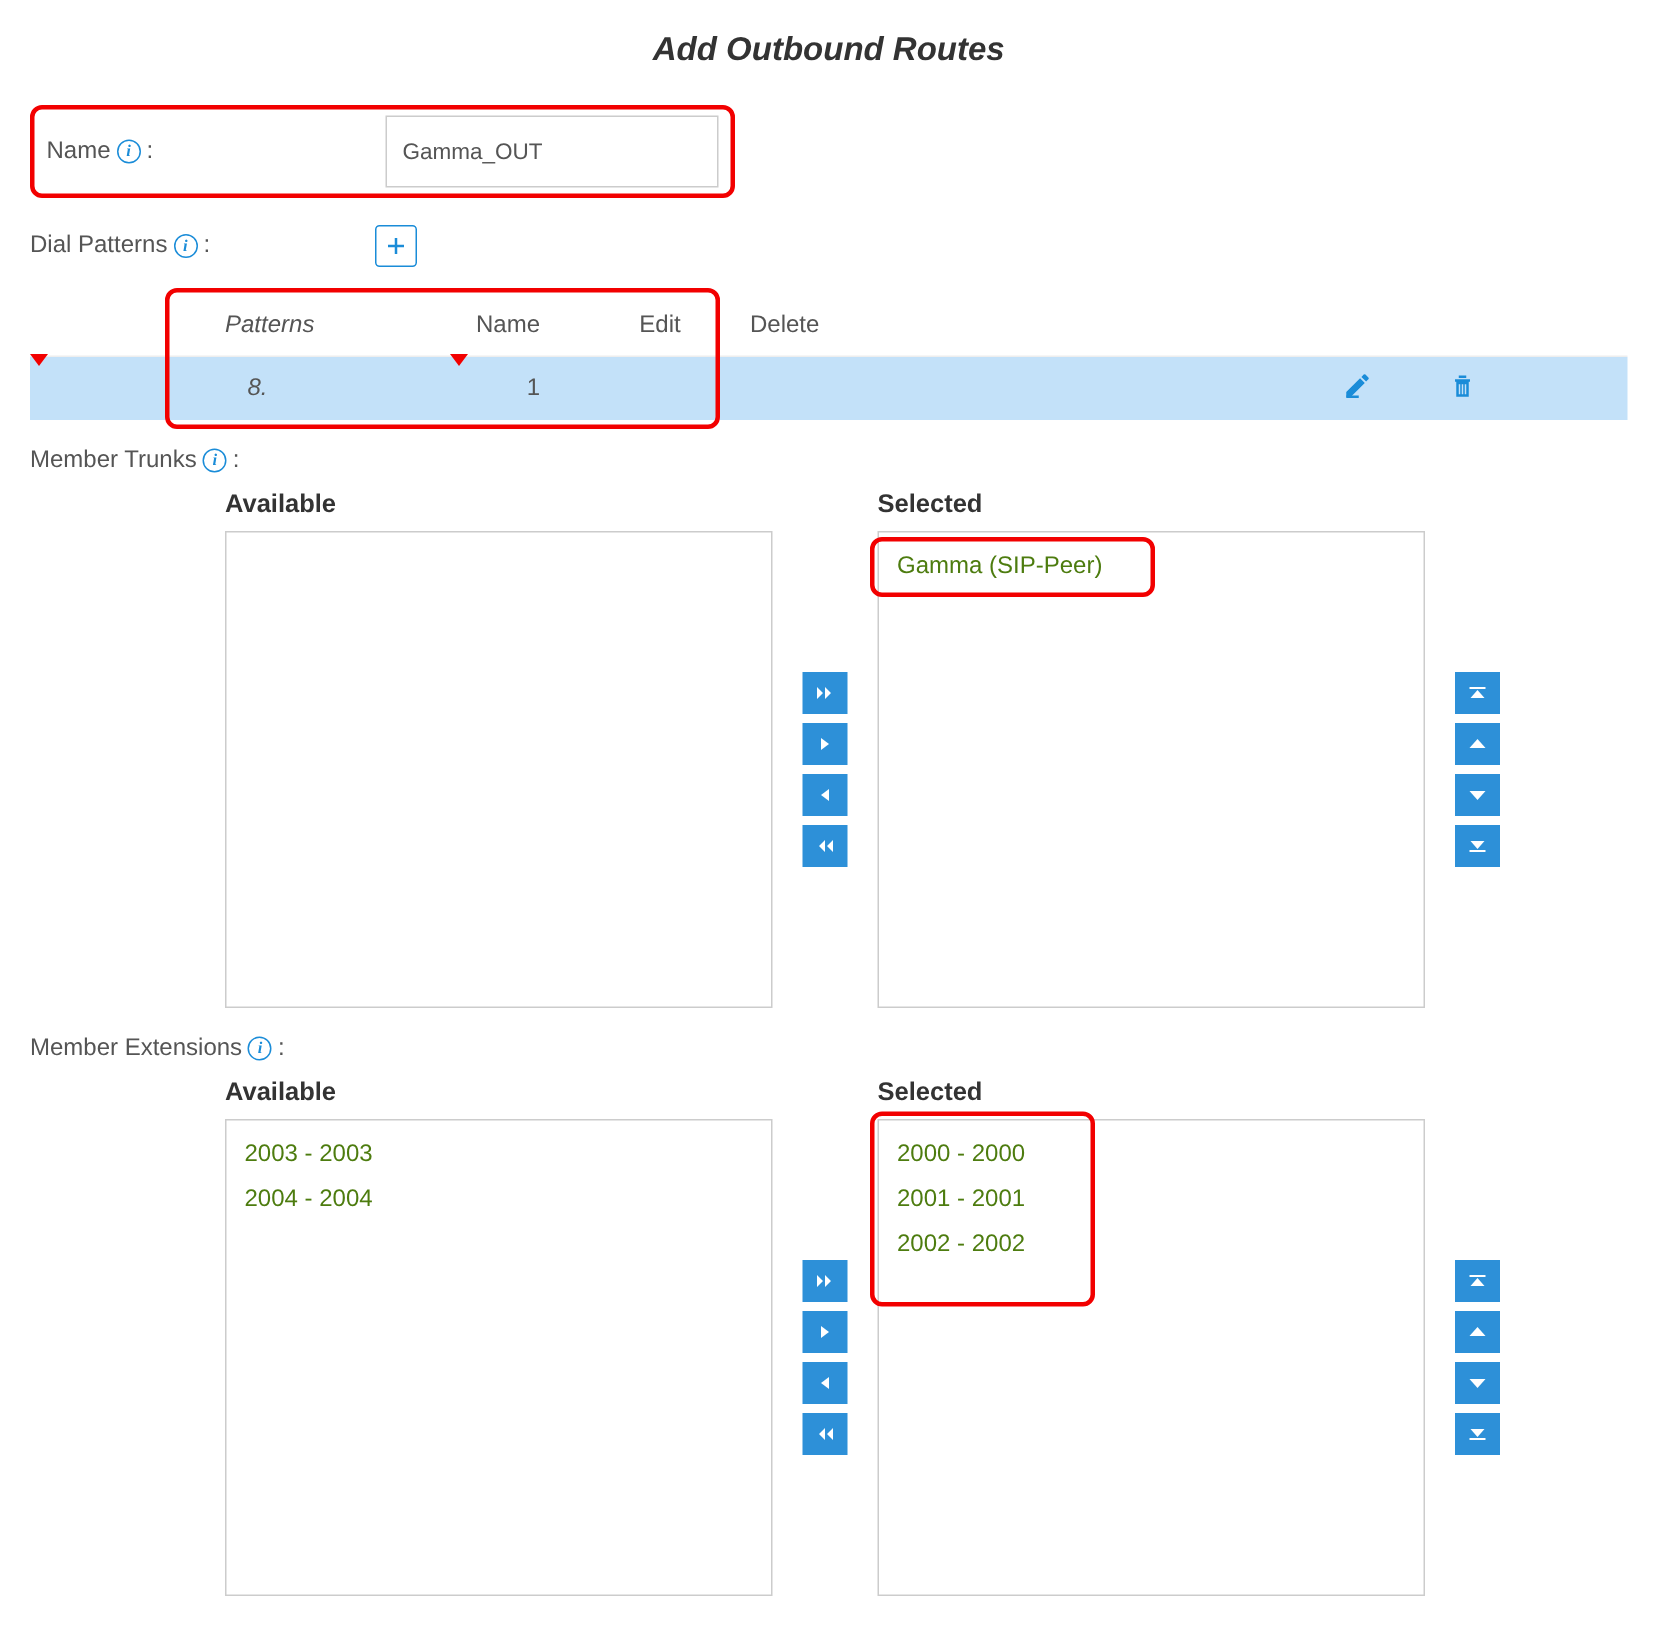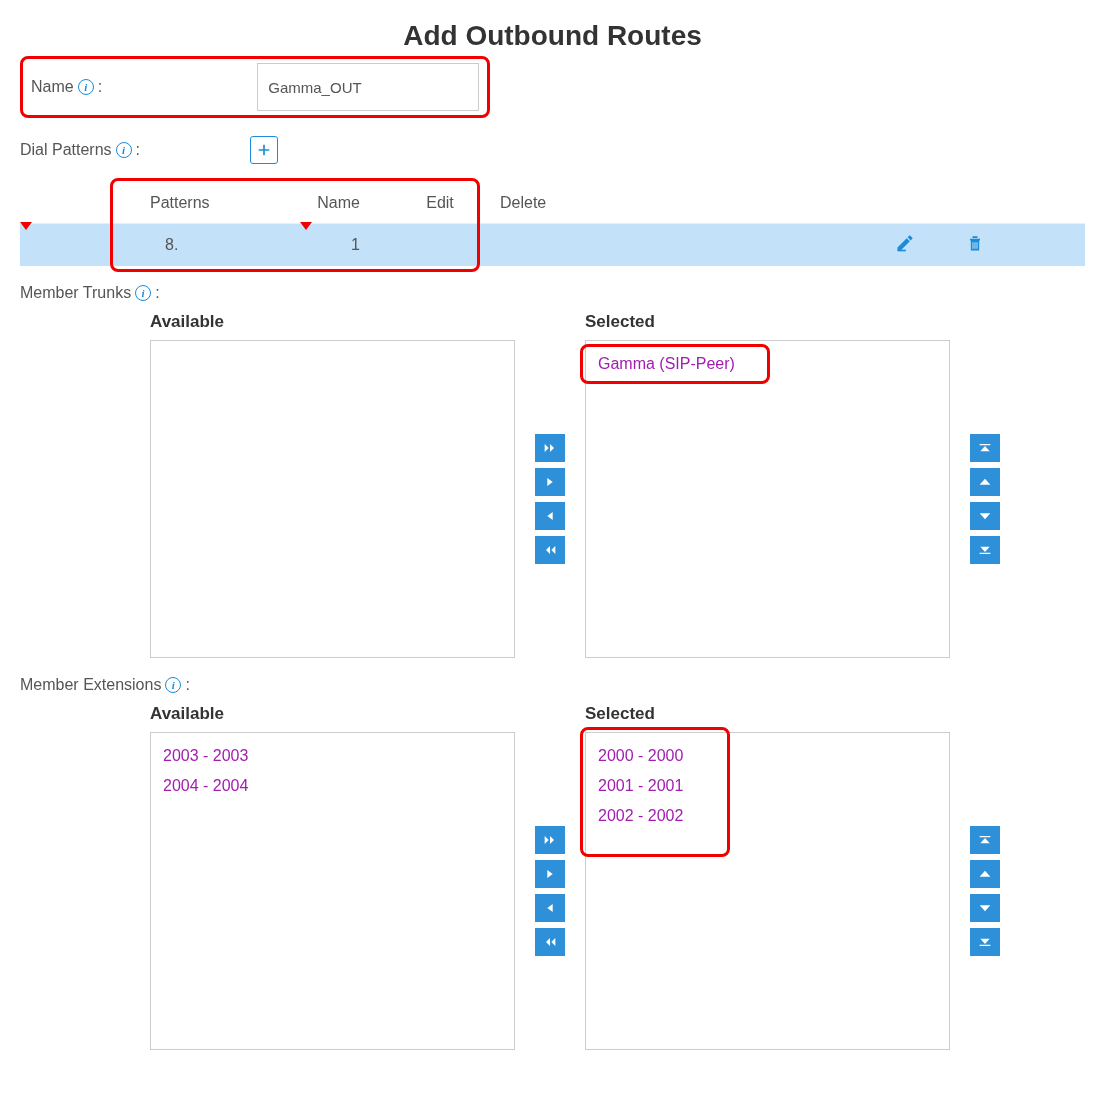--- a/index.html
+++ b/index.html
@@ -6,24 +6,25 @@
   body {
     margin: 0;
     padding: 20px;
     font-family: Arial, Helvetica, sans-serif;
     color: #555;
     background: #fff;
     width: 1105px;
   }
   .page-title {
     text-align: center;
-    font-size: 28px;
+    font-size: 22px;
     font-weight: bold;
     color: #333;
-    margin-bottom: 4px;
+    margin-bottom: 24px;
+    font-style: italic;
   }
   .form-row {
     display: flex;
     align-items: center;
     margin-bottom: 18px;
   }
   .label-cell {
     width: 230px;
     font-size: 16px;
     color: #555;
@@ -74,21 +75,21 @@
     align-items: center;
     justify-content: center;
     border-radius: 3px;
     cursor: pointer;
   }
   
   .dp-table { width: 100%; position: relative; }
   .dp-head, .dp-row { display: flex; align-items: center; height: 42px; }
   .dp-head { border-bottom: 1px solid #eee; color: #555; font-size: 16px; }
   .dp-row { background: #c3e1f9; color: #555; font-size: 16px; position: relative; }
-  .col-pattern { width: 200px; padding-left: 130px; }
+  .col-pattern { width: 200px; padding-left: 130px; font-style: italic; }
   .col-strip   { width: 160px; text-align: right; padding-right: 20px;}
   .col-prepend { flex: 1; text-align: center; }
   .col-edit    { width: 120px; text-align: center; }
   .col-delete  { width: 120px; text-align: left; }
   .edit-icon, .trash-icon { color: #1a8cd8; cursor: pointer; }
   .dp-outline {
     position: absolute;
     border: 3px solid #f20000;
     border-radius: 8px;
     pointer-events: none;
@@ -108,21 +109,21 @@
     margin-left: 130px;
   }
   .dual-col { display:flex; flex-direction:column; align-items:flex-start; }
   .dual-header { font-weight: bold; color:#333; font-size:17px; margin-bottom:8px;}
   .list-box {
     width: 365px;
     height: 318px;
     border: 1px solid #ccc;
     padding: 8px 12px;
     font-size: 16px;
-    color:#a21caf;
+    color:#4d7c0f;
     position: relative;
   }
   .list-item { padding: 6px 0; cursor: pointer;}
   .btn-col { display:flex; flex-direction:column; gap:6px; justify-content:center; height: 318px; margin-top: 28px;}
   .sq-btn {
     width: 30px; height: 28px;
     background:#2d90d8; color:#fff;
     display:flex; align-items:center; justify-content:center;
     cursor:pointer; font-size:14px;
   }

